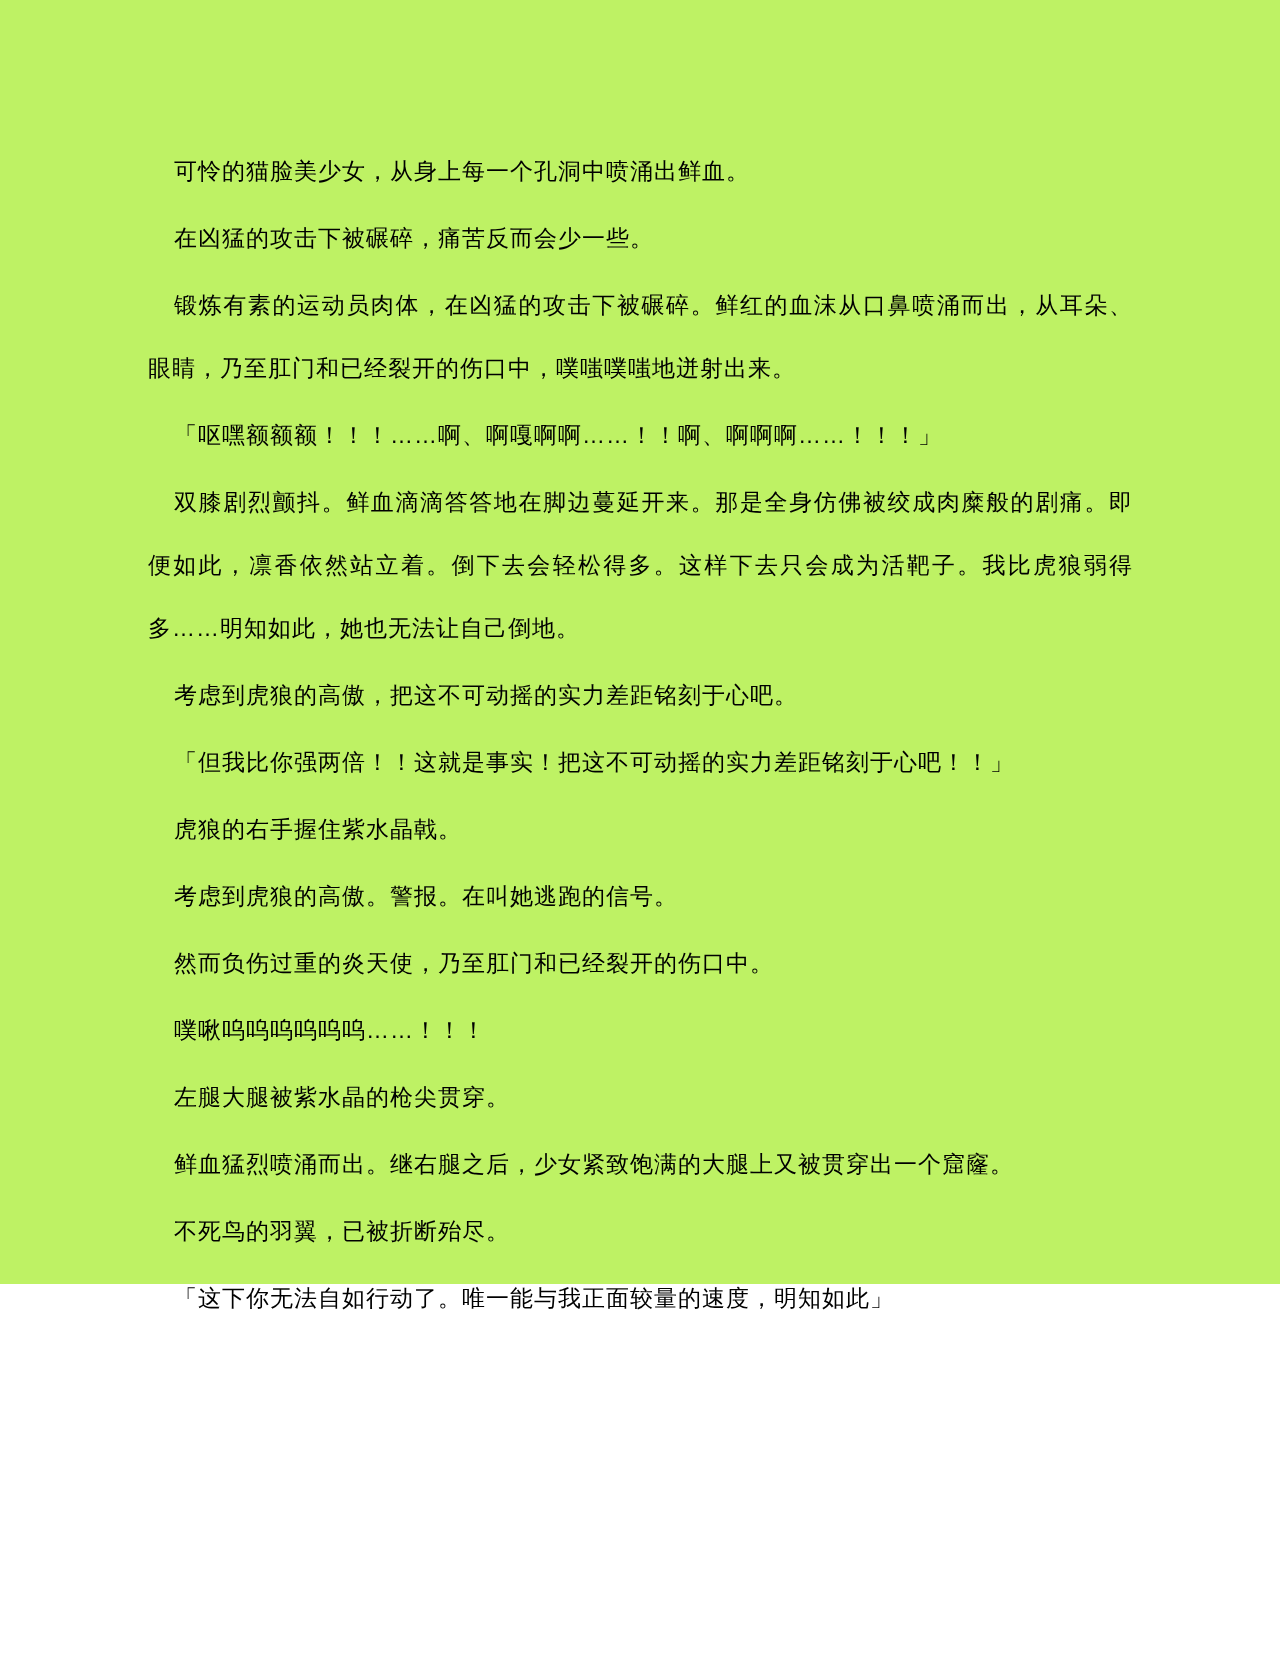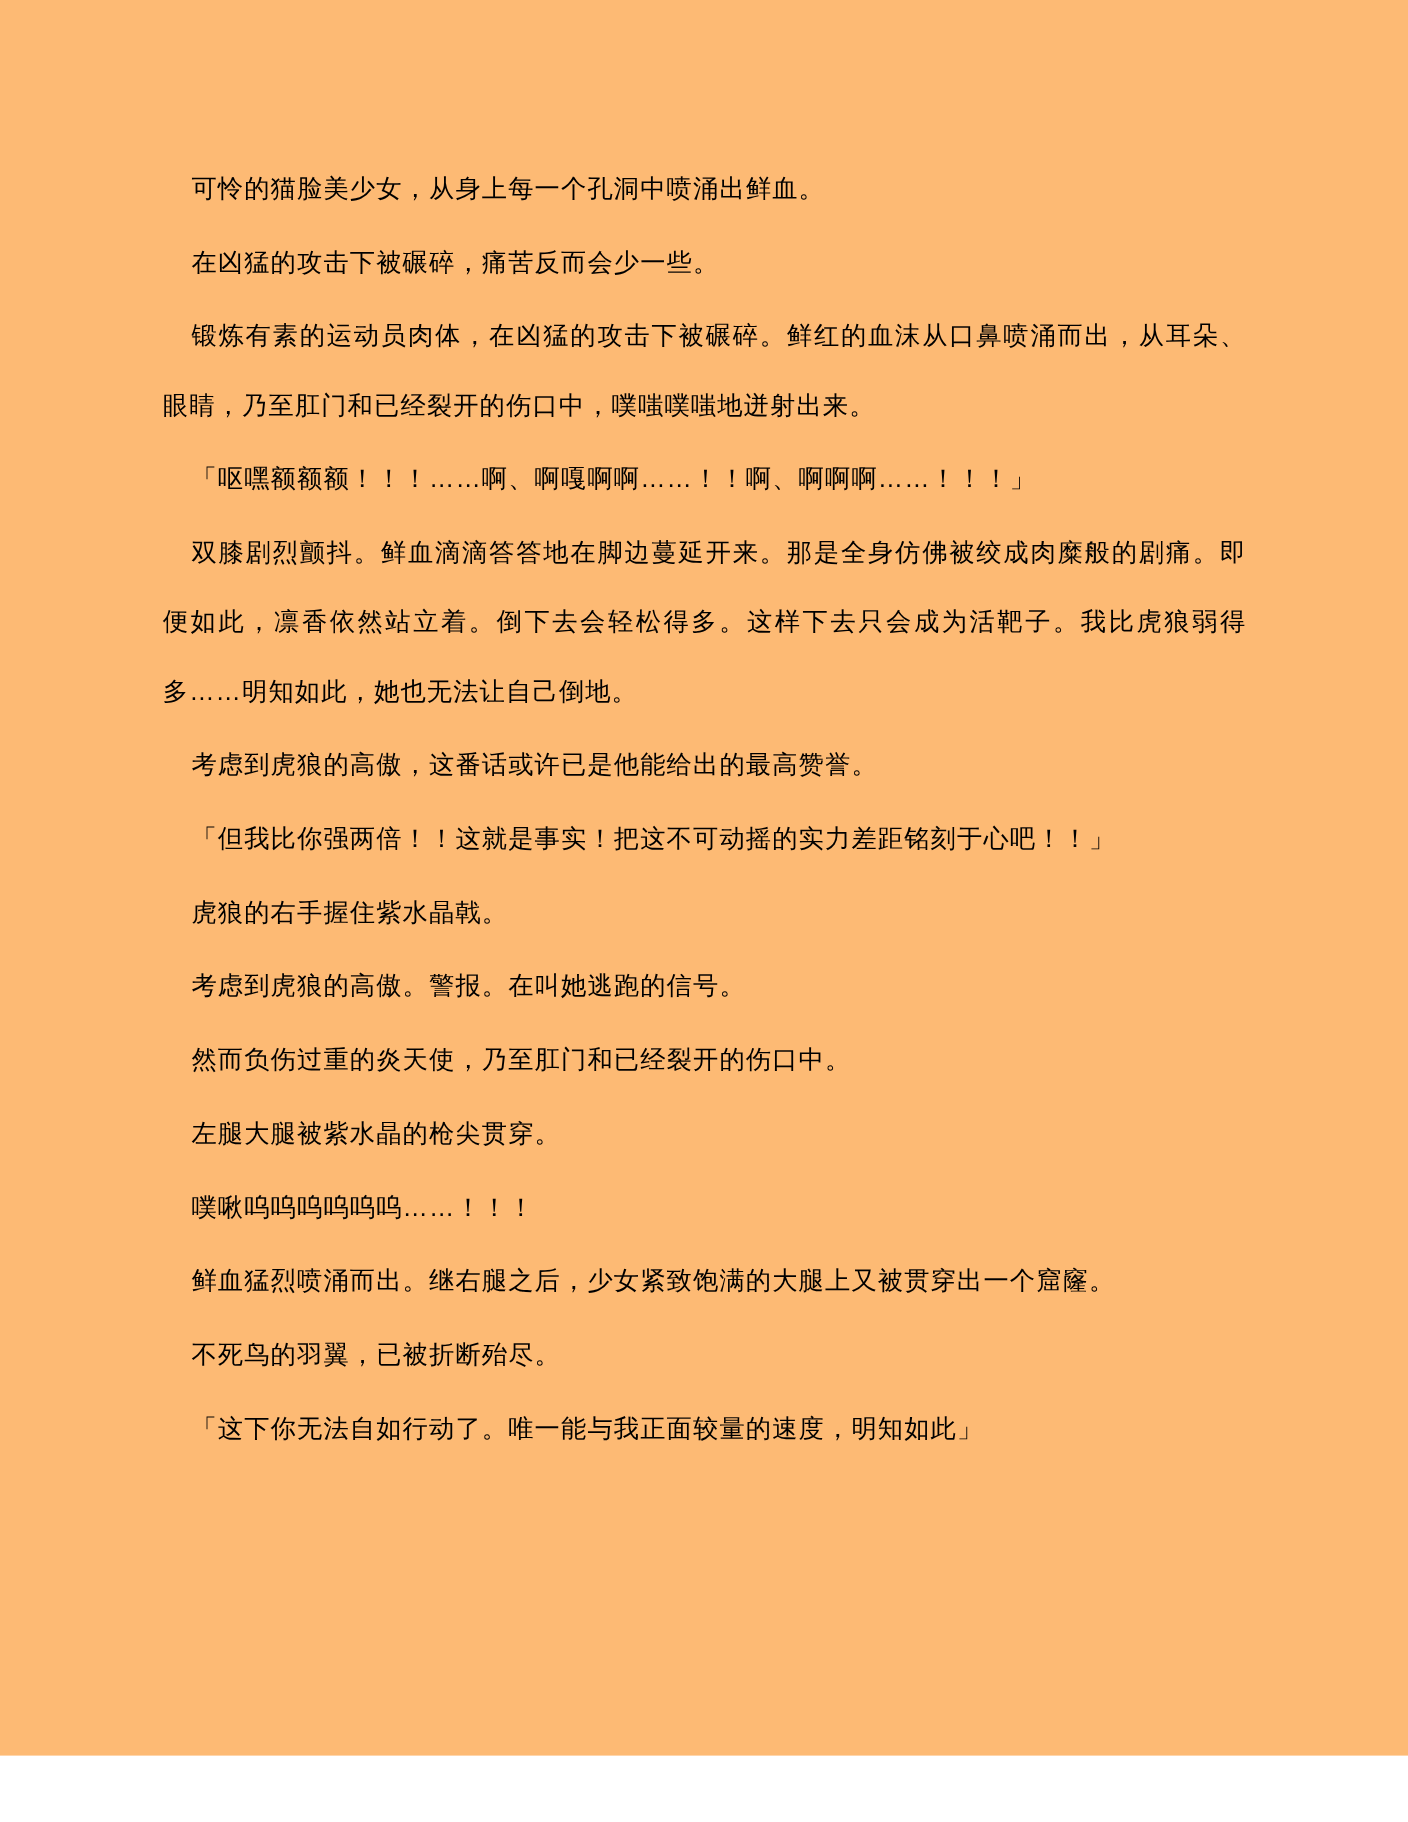--- a/index.html
+++ b/index.html
@@ -12,22 +12,22 @@
     height: 1656px;
     position: relative;
     font-family: "Liberation Sans", sans-serif;
     overflow: hidden;
   }
   .page {
     position: absolute;
     left: 0;
     top: 0;
     width: 1280px;
-    height: 1596px;
-    background: #fdba74;
+    height: 1284px;
+    background: #bef264;
   }
   .text-block {
     position: absolute;
     left: 148px;
     top: 140px;
     width: 985px;
   }
   p.para {
     margin: 0 0 4px 0;
     padding: 0;
@@ -44,24 +44,24 @@
 </head>
 <body>
 
 <div class="page">
   <div class="text-block">
     <p class="para">可怜的猫脸美少女，从身上每一个孔洞中喷涌出鲜血。</p>
     <p class="para">在凶猛的攻击下被碾碎，痛苦反而会少一些。</p>
     <p class="para">锻炼有素的运动员肉体，在凶猛的攻击下被碾碎。鲜红的血沫从口鼻喷涌而出，从耳朵、眼睛，乃至肛门和已经裂开的伤口中，噗嗤噗嗤地迸射出来。</p>
     <p class="para">「呕嘿额额额！！！……啊、啊嘎啊啊……！！啊、啊啊啊……！！！」</p>
     <p class="para">双膝剧烈颤抖。鲜血滴滴答答地在脚边蔓延开来。那是全身仿佛被绞成肉糜般的剧痛。即便如此，凛香依然站立着。倒下去会轻松得多。这样下去只会成为活靶子。我比虎狼弱得多……明知如此，她也无法让自己倒地。</p>
-    <p class="para">考虑到虎狼的高傲，这番话或许已是他能给出的最高赞誉。</p>
+    <p class="para">考虑到虎狼的高傲，把这不可动摇的实力差距铭刻于心吧。</p>
     <p class="para">「但我比你强两倍！！这就是事实！把这不可动摇的实力差距铭刻于心吧！！」</p>
     <p class="para">虎狼的右手握住紫水晶戟。</p>
     <p class="para">考虑到虎狼的高傲。警报。在叫她逃跑的信号。</p>
     <p class="para">然而负伤过重的炎天使，乃至肛门和已经裂开的伤口中。</p>
+    <p class="para">噗啾呜呜呜呜呜呜……！！！</p>
     <p class="para">左腿大腿被紫水晶的枪尖贯穿。</p>
-    <p class="para">噗啾呜呜呜呜呜呜……！！！</p>
     <p class="para">鲜血猛烈喷涌而出。继右腿之后，少女紧致饱满的大腿上又被贯穿出一个窟窿。</p>
     <p class="para">不死鸟的羽翼，已被折断殆尽。</p>
     <p class="para">「这下你无法自如行动了。唯一能与我正面较量的速度，明知如此」</p>
   </div>
 </div>
 
 </body></html>

